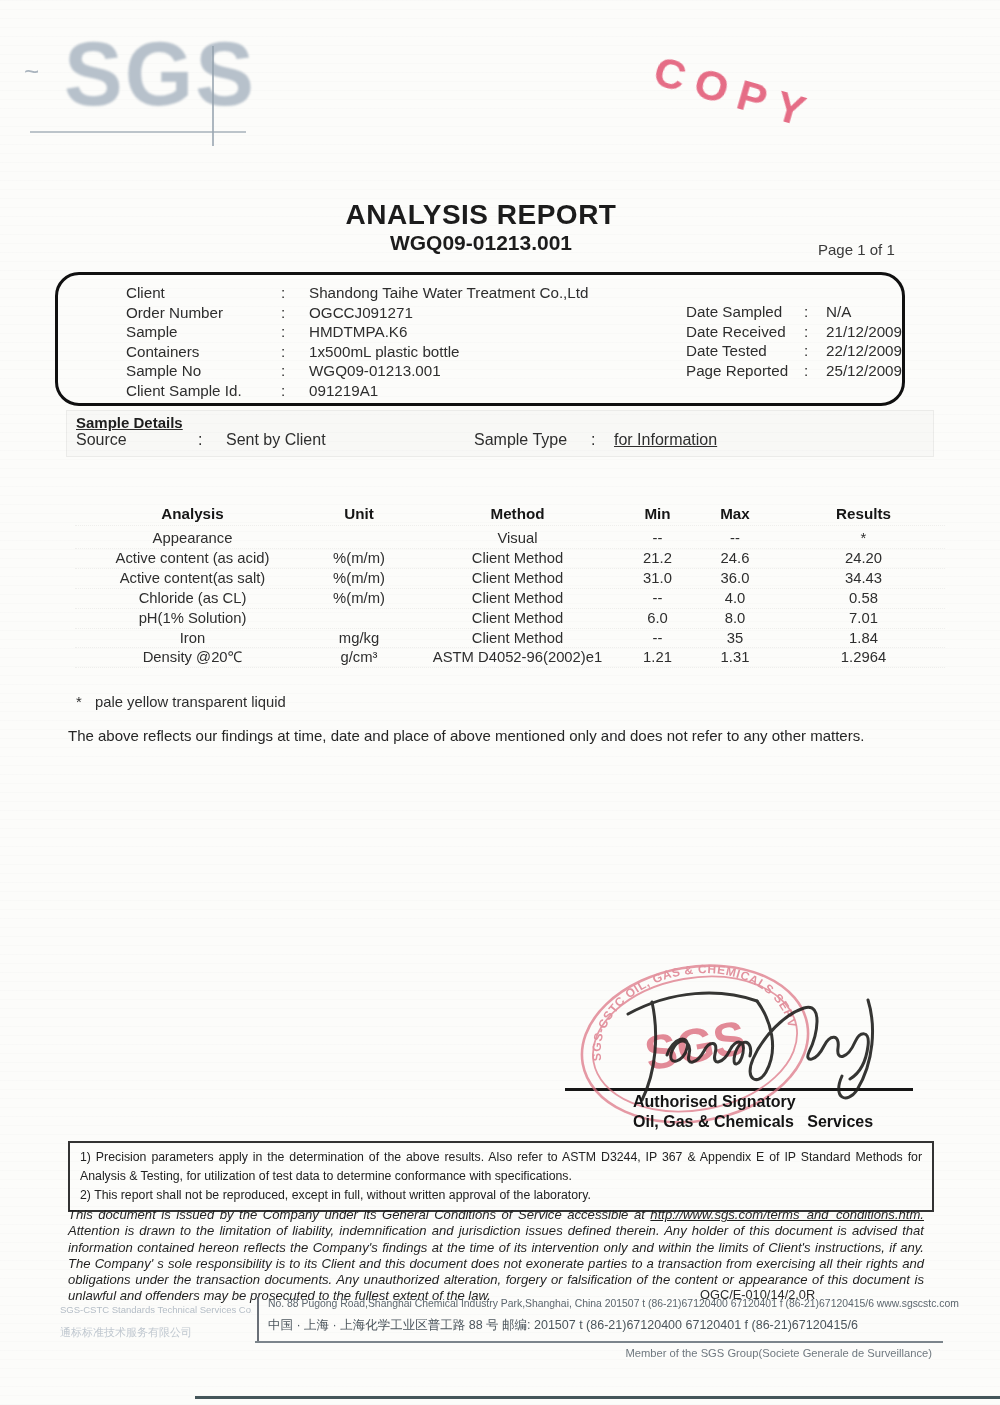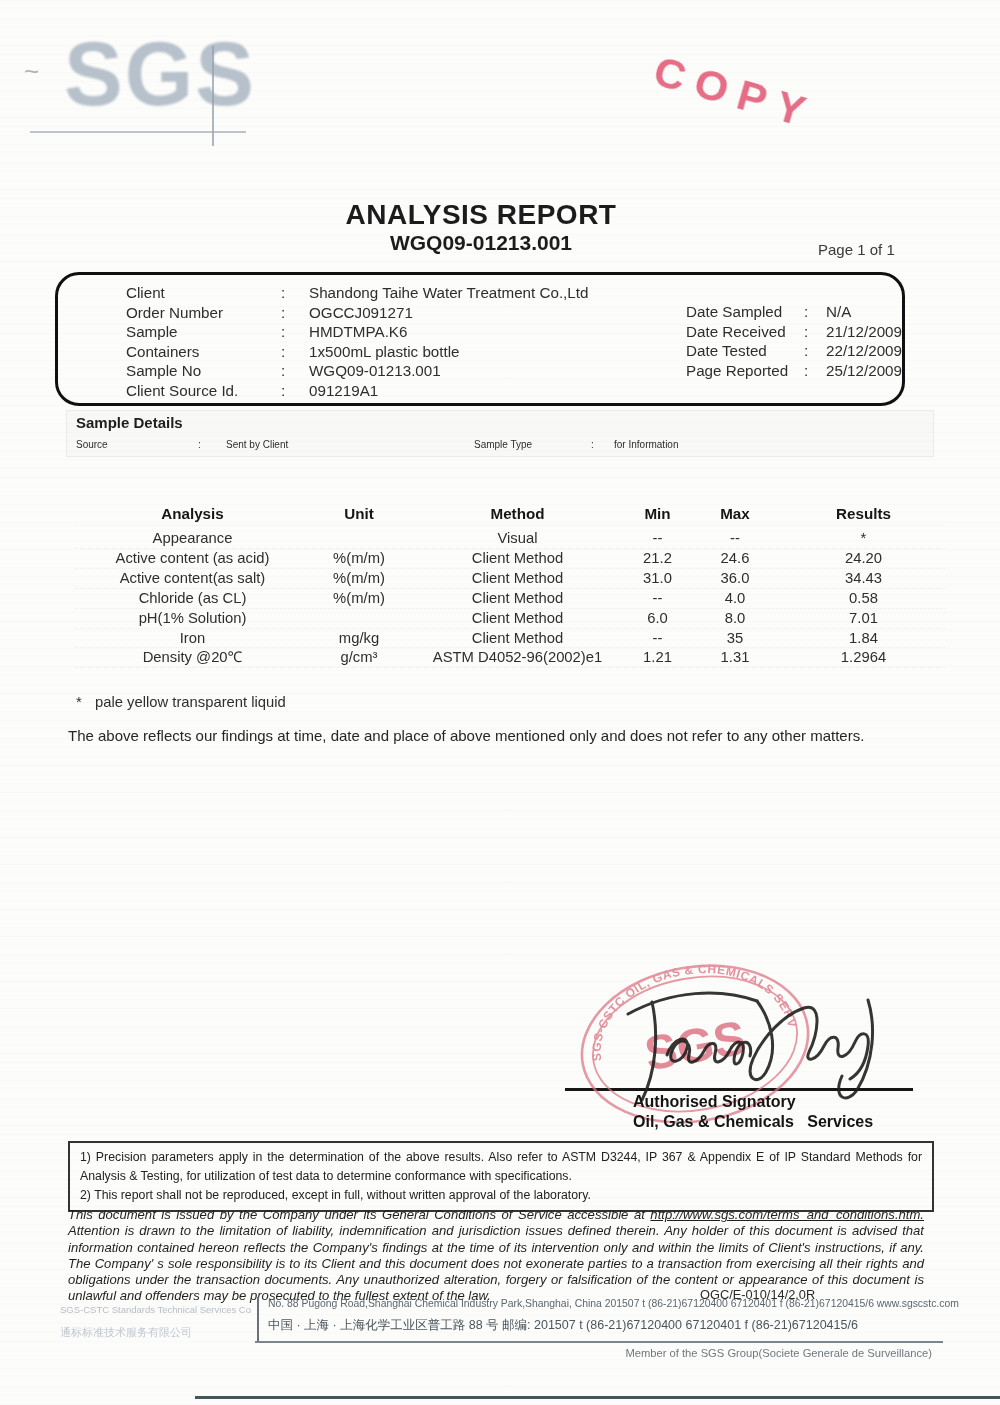--- a/index.html
+++ b/index.html
@@ -53,23 +53,24 @@
   .date-lbl { display:inline-block; width:118px; }
   .info-colon { display:inline-block; width:28px; }
   .info-right .info-colon { width:22px; }
   .info-right { position:absolute; left:580px; top:27px; }
 
   
   .sample-details {
     position:absolute; left:66px; top:410px; width:868px; height:47px;
     background:rgba(60,60,60,0.02); border:1px solid rgba(0,0,0,0.05);
     padding:3px 12px 0 9px;
+    text-decoration:underline;
   }
   .sd-heading { font-size:15px; font-weight:bold; color:#1e1e1e; }
-  .sd-row { margin-top:8px; font-size:10px; white-space:nowrap; }
+  .sd-row { margin-top:0; font-size:16px; white-space:nowrap; }
   .sd-lbl  { display:inline-block; width:122px; }
   .sd-lbl.l2 { width:117px; }
   .sd-colon { display:inline-block; width:28px; }
   .sd-colon.c2 { width:23px; }
   .sd-val.v1 { display:inline-block; width:248px; }
 
   .intro { position:absolute; left:68px; top:470px; font-size:15.2px; color:#262626; }
 
   
   .results { position:absolute; left:75px; top:503px; width:870px;text-align:center; }
@@ -139,21 +140,21 @@
   <div class="report-no">WGQ09-01213.001</div>
   <div class="page-ind">Page 1 of 1</div>
 
   <div class="info-box">
     <div class="info-left">
         <div class="info-row"><span class="info-lbl">Client</span><span class="info-colon">:</span><span class="info-val">Shandong Taihe Water Treatment Co.,Ltd</span></div>
         <div class="info-row"><span class="info-lbl">Order Number</span><span class="info-colon">:</span><span class="info-val">OGCCJ091271</span></div>
         <div class="info-row"><span class="info-lbl">Sample</span><span class="info-colon">:</span><span class="info-val">HMDTMPA.K6</span></div>
         <div class="info-row"><span class="info-lbl">Containers</span><span class="info-colon">:</span><span class="info-val">1x500mL plastic bottle</span></div>
         <div class="info-row"><span class="info-lbl">Sample No</span><span class="info-colon">:</span><span class="info-val">WGQ09-01213.001</span></div>
-        <div class="info-row"><span class="info-lbl">Client Source Id.</span><span class="info-colon">:</span><span class="info-val">091219A1</span></div>
+        <div class="info-row"><span class="info-lbl">Client Sample Id.</span><span class="info-colon">:</span><span class="info-val">091219A1</span></div>
       </div>
     <div class="info-right">
         <div class="info-row"><span class="date-lbl">Date Sampled</span><span class="info-colon">:</span><span class="info-val">N/A</span></div>
         <div class="info-row"><span class="date-lbl">Date Received</span><span class="info-colon">:</span><span class="info-val">21/12/2009</span></div>
         <div class="info-row"><span class="date-lbl">Date Tested</span><span class="info-colon">:</span><span class="info-val">22/12/2009</span></div>
         <div class="info-row"><span class="date-lbl">Page Reported</span><span class="info-colon">:</span><span class="info-val">25/12/2009</span></div>
       </div>
   </div>
 
   <div class="sample-details">

